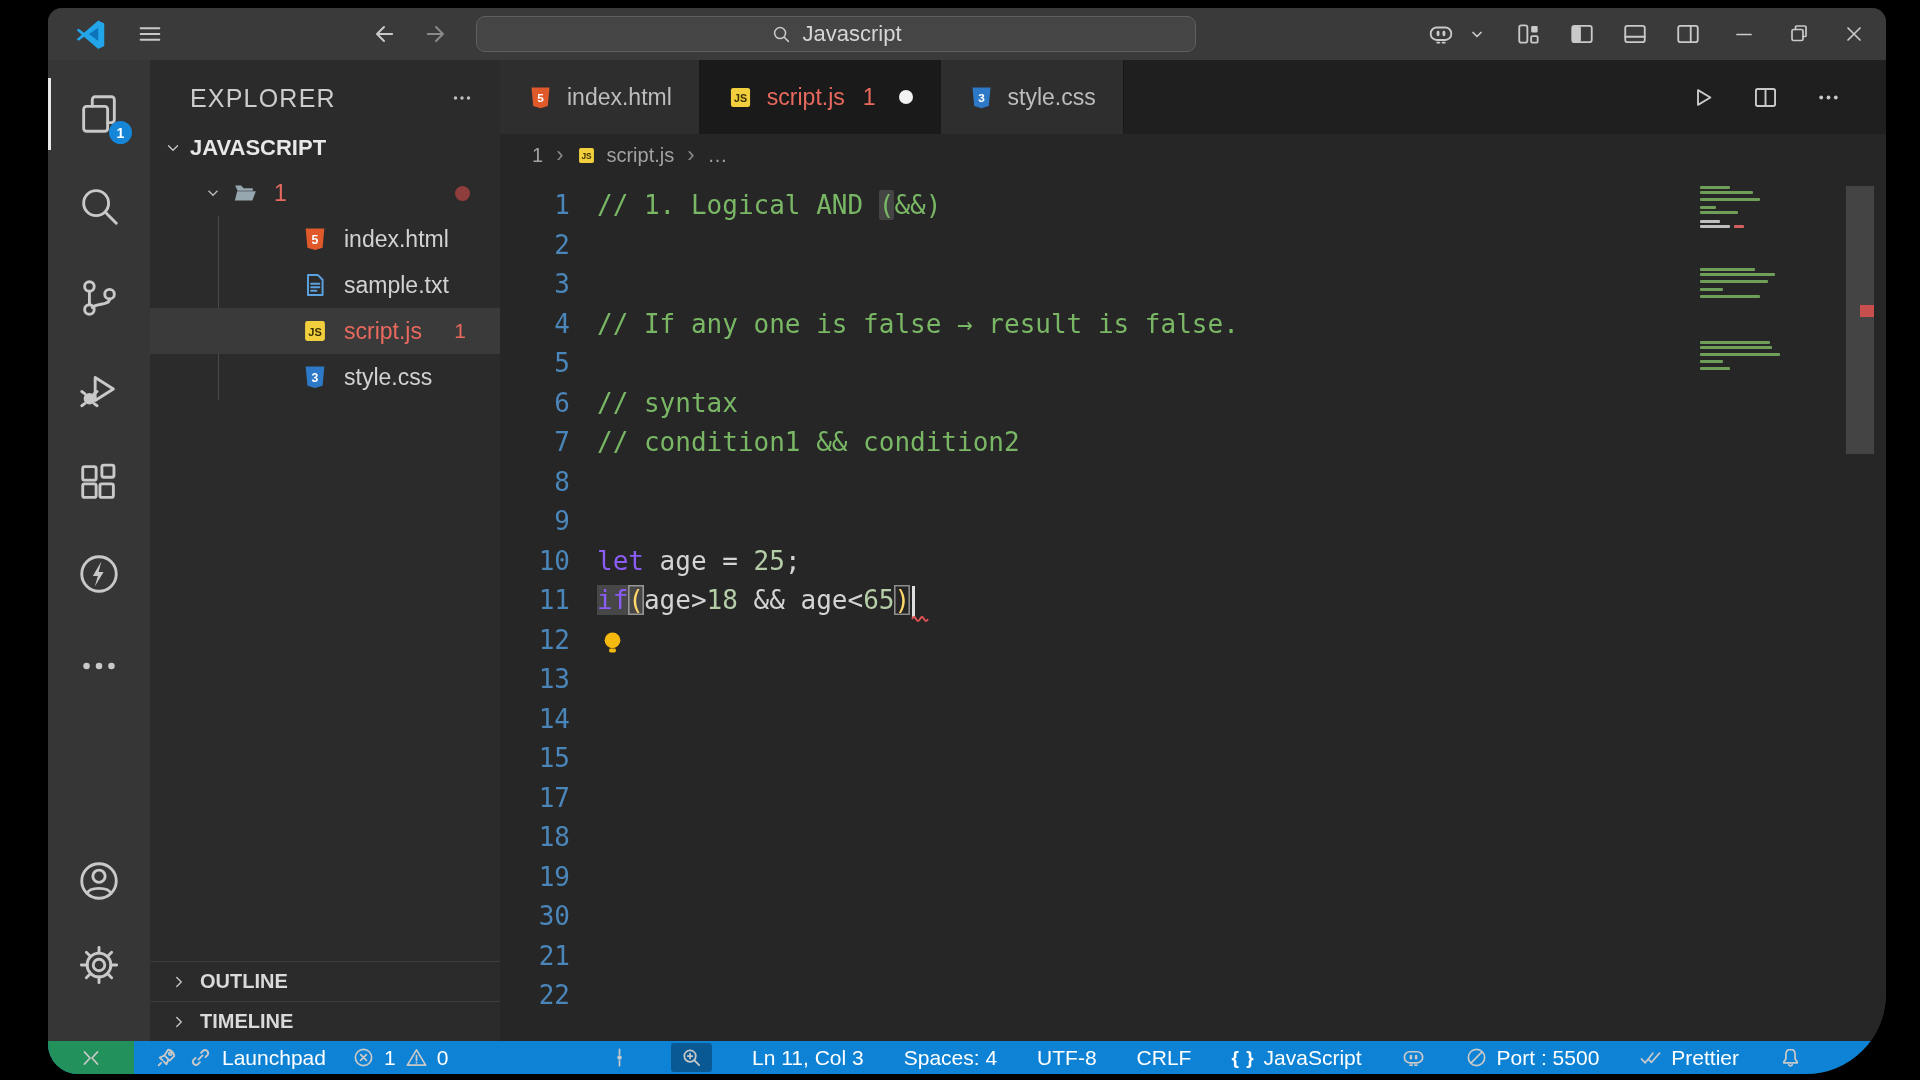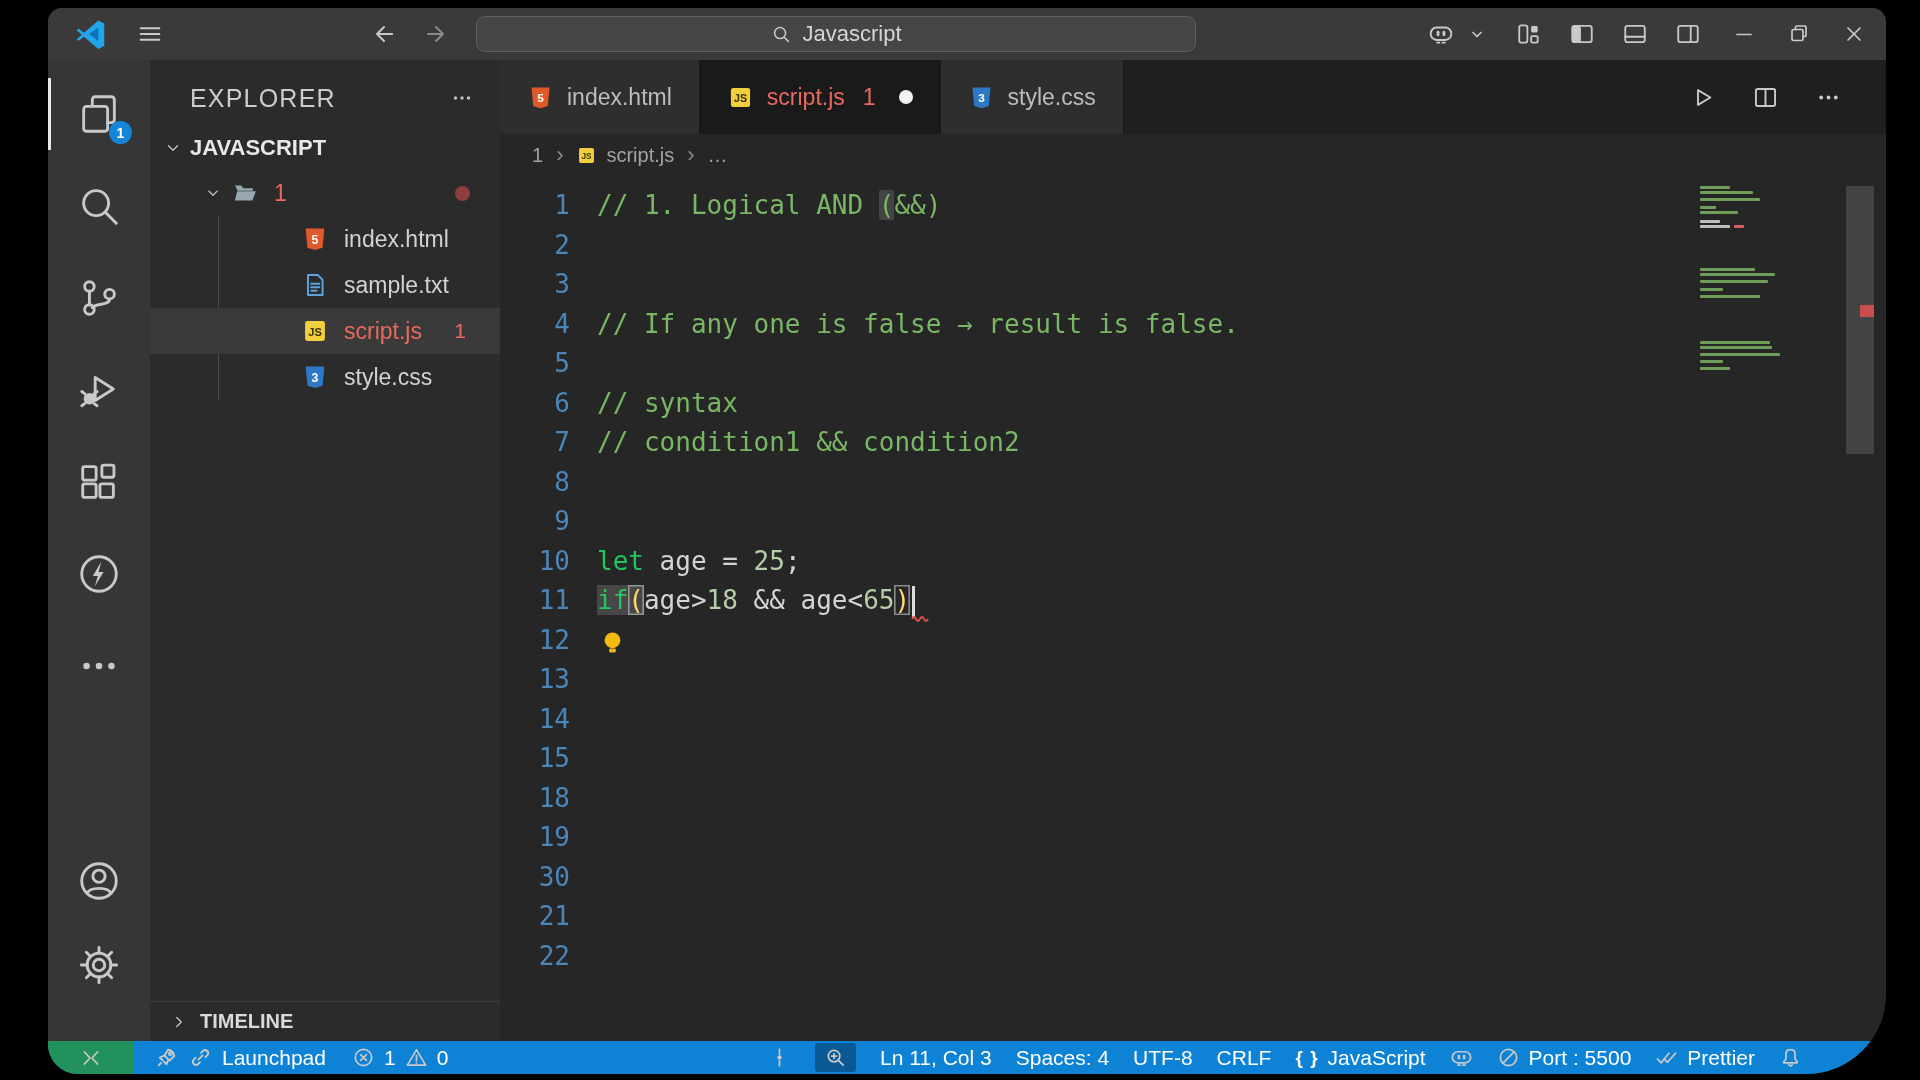--- a/index.html
+++ b/index.html
@@ -70,21 +70,21 @@
   .breadcrumb{flex:0 0 42px;display:flex;align-items:center;gap:13px;padding-left:32px;
               font-size:20px;color:#a2a2a2;}
   .breadcrumb .sep{color:#8a8a8a;font-size:22px;}
   .bc-item{display:flex;align-items:center;gap:9px;}
 
   .codewrap{flex:1;position:relative;overflow:hidden;
             font-family:"DejaVu Sans Mono",monospace;font-size:26px;padding-top:10px;}
   .line{display:flex;height:39.5px;line-height:39.5px;}
   .ln{flex:0 0 70px;text-align:right;color:#4b86ba;}
   .lc{margin-left:27px;white-space:pre;color:#d4d4d4;}
-  .cm{color:#79b765;} .kw{color:#22c55e;} .num{color:#b5cea8;} .pl{color:#d4d4d4;}
+  .cm{color:#79b765;} .kw{color:#8b5cf6;} .num{color:#b5cea8;} .pl{color:#d4d4d4;}
   .br{color:#ffd76a;}
   .whl{background:rgba(135,135,135,.35);text-align:center;}
   .box{box-shadow:inset 0 0 0 1.6px rgba(175,175,175,.75);}
   .mbox{background:rgba(255,255,255,.14);border-radius:2px;}
   .caret{display:inline-block;width:3px;height:31px;background:#dedede;vertical-align:middle;margin-left:2px;}
   .squig{display:inline-block;position:relative;top:13px;left:-4px;}
   .bulbwrap{display:inline-block;vertical-align:-7px;margin-left:2px;}
 
   
   .minimap{position:absolute;top:0;right:44px;width:150px;height:100%;}
@@ -92,21 +92,21 @@
   .mm-g{background:#6f9e58;} .mm-w{background:#bfbfbf;} .mm-r{background:#d35f5f;}
   .scrollbar{position:absolute;top:0;right:12px;width:28px;height:100%;}
   .sb-slider{position:absolute;left:0;width:100%;background:rgba(125,125,125,.35);}
   .sb-err{position:absolute;right:0;width:14px;height:12px;background:#c94f4f;}
 
   
   .statusbar{flex:0 0 33px;background:#0e82d4;display:flex;align-items:center;color:#fff;font-size:21px;}
   .seg-remote{width:86px;height:100%;background:#23915c;display:flex;align-items:center;justify-content:center;}
   .st-left{display:flex;align-items:center;gap:26px;margin-left:20px;}
   .st-item{display:flex;align-items:center;gap:9px;white-space:nowrap;}
-  .st-right{margin-left:auto;display:flex;align-items:center;gap:24px;padding-right:84px;}
+  .st-right{margin-left:auto;display:flex;align-items:center;gap:40px;padding-right:84px;}
   .st-dark{background:rgba(0,0,0,.30);border-radius:3px;padding:3px 9px;}
   .braces{font-weight:bold;font-size:19px;letter-spacing:1px;}
 </style>
 </head>
 <body>
 
 <div class="window">
 
   <div class="titlebar">
     <div class="tb-left">
@@ -359,20 +359,28 @@
             <span class="ficon icbtn">
               <svg viewBox="0 0 24 24" width="28" height="28" fill="none" stroke="currentColor" stroke-width="1.7" stroke-linecap="round" stroke-linejoin="round">
                 <path fill="#2d79c7" stroke="none" d="M4 3h16l-1.5 16.5L12 21.5l-6.5-2z"></path>
                 <text x="12" y="16" font-size="10.5" font-weight="bold" text-anchor="middle" fill="#fff" stroke="none" font-family="Liberation Sans,sans-serif">3</text>
               </svg>
             </span>
             <span class="lbl">style.css</span>
           </div>
         </div>
       <div class="sb-fill"></div>
+      <div class="panel-row">
+        <span class="icbtn chev">
+            <svg viewBox="0 0 24 24" width="18" height="18" fill="none" stroke="currentColor" stroke-width="1.7" stroke-linecap="round" stroke-linejoin="round">
+              <path d="M9 6l6 6-6 6"></path>
+            </svg>
+          </span>
+        <span>OUTLINE</span>
+      </div>
       <div class="panel-row">
         <span class="icbtn chev">
             <svg viewBox="0 0 24 24" width="18" height="18" fill="none" stroke="currentColor" stroke-width="1.7" stroke-linecap="round" stroke-linejoin="round">
               <path d="M9 6l6 6-6 6"></path>
             </svg>
           </span>
         <span>TIMELINE</span>
       </div>
     </div>
 
@@ -530,20 +538,24 @@
           </div>
           <div class="line">
             <div class="ln">14</div>
             <div class="lc"></div>
           </div>
           <div class="line">
             <div class="ln">15</div>
             <div class="lc"></div>
           </div>
           <div class="line">
+            <div class="ln">17</div>
+            <div class="lc"></div>
+          </div>
+          <div class="line">
             <div class="ln">18</div>
             <div class="lc"></div>
           </div>
           <div class="line">
             <div class="ln">19</div>
             <div class="lc"></div>
           </div>
           <div class="line">
             <div class="ln">30</div>
             <div class="lc"></div>

